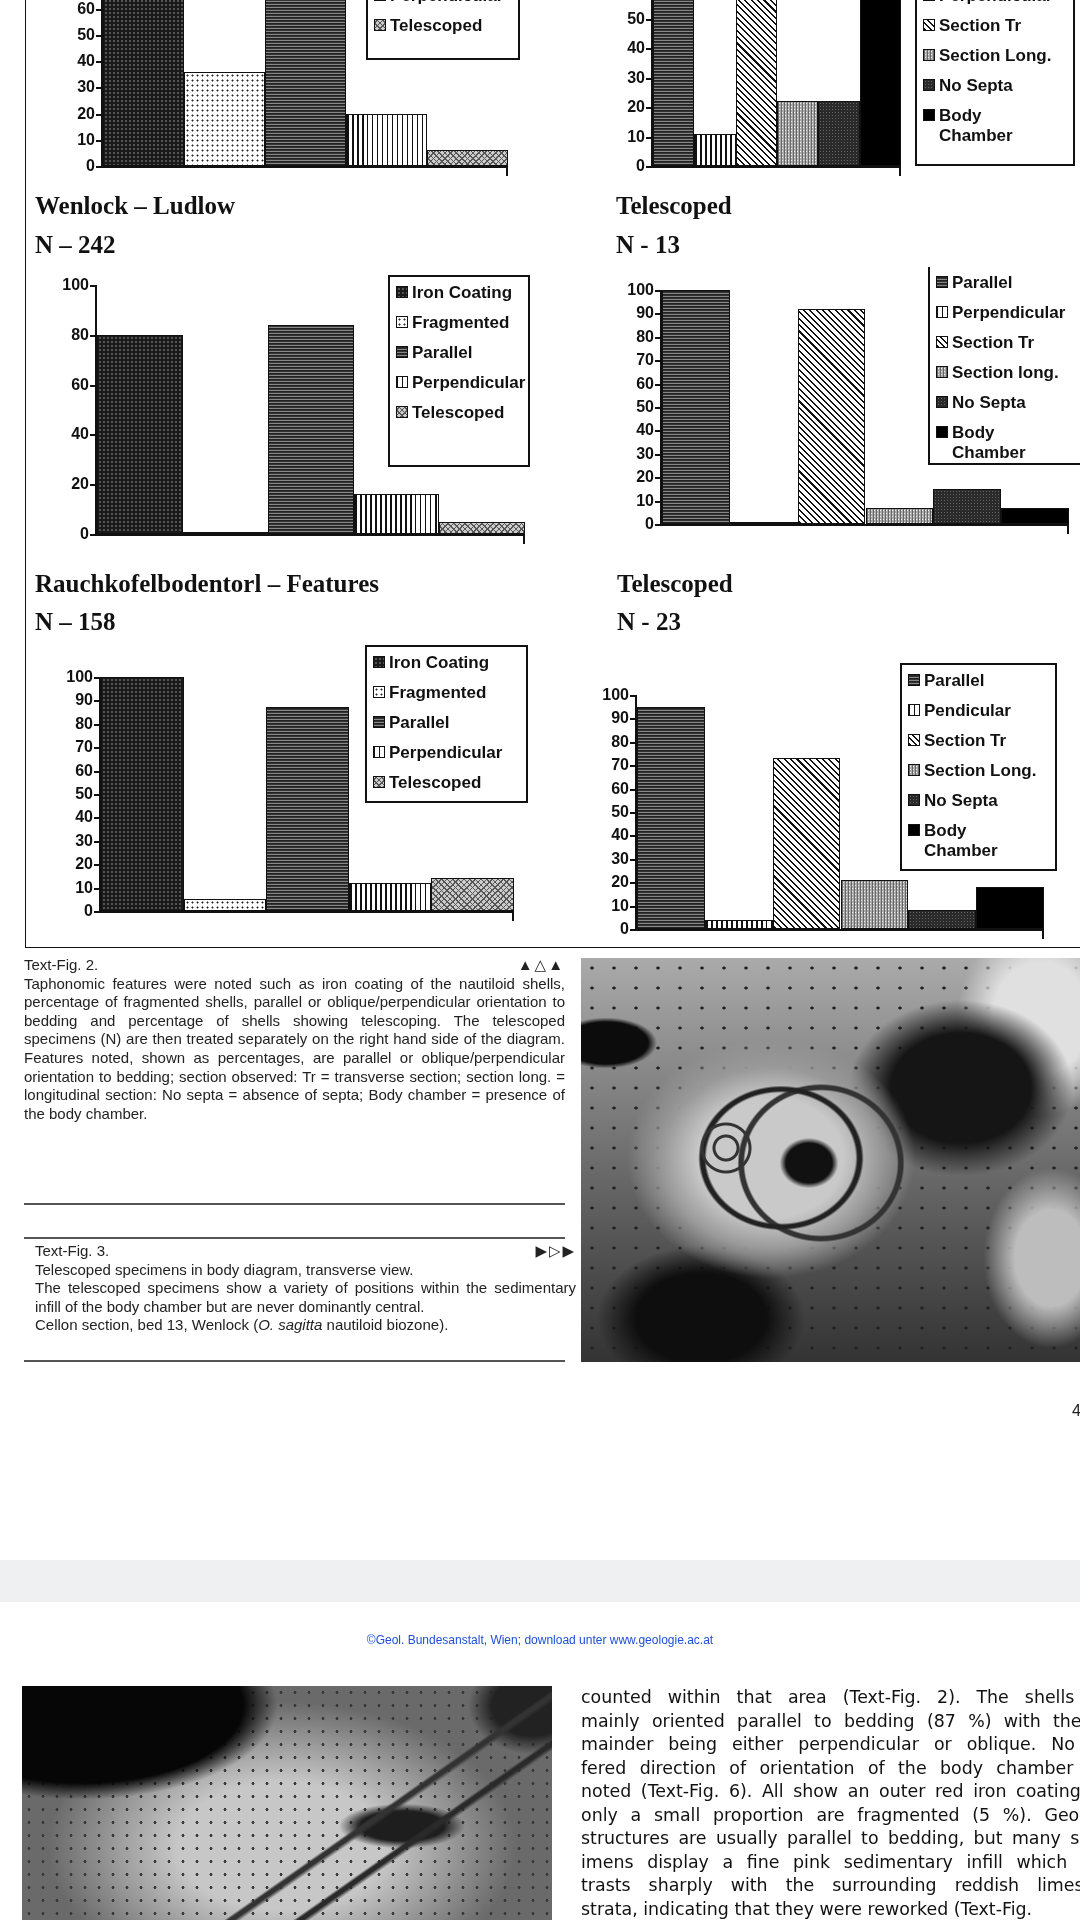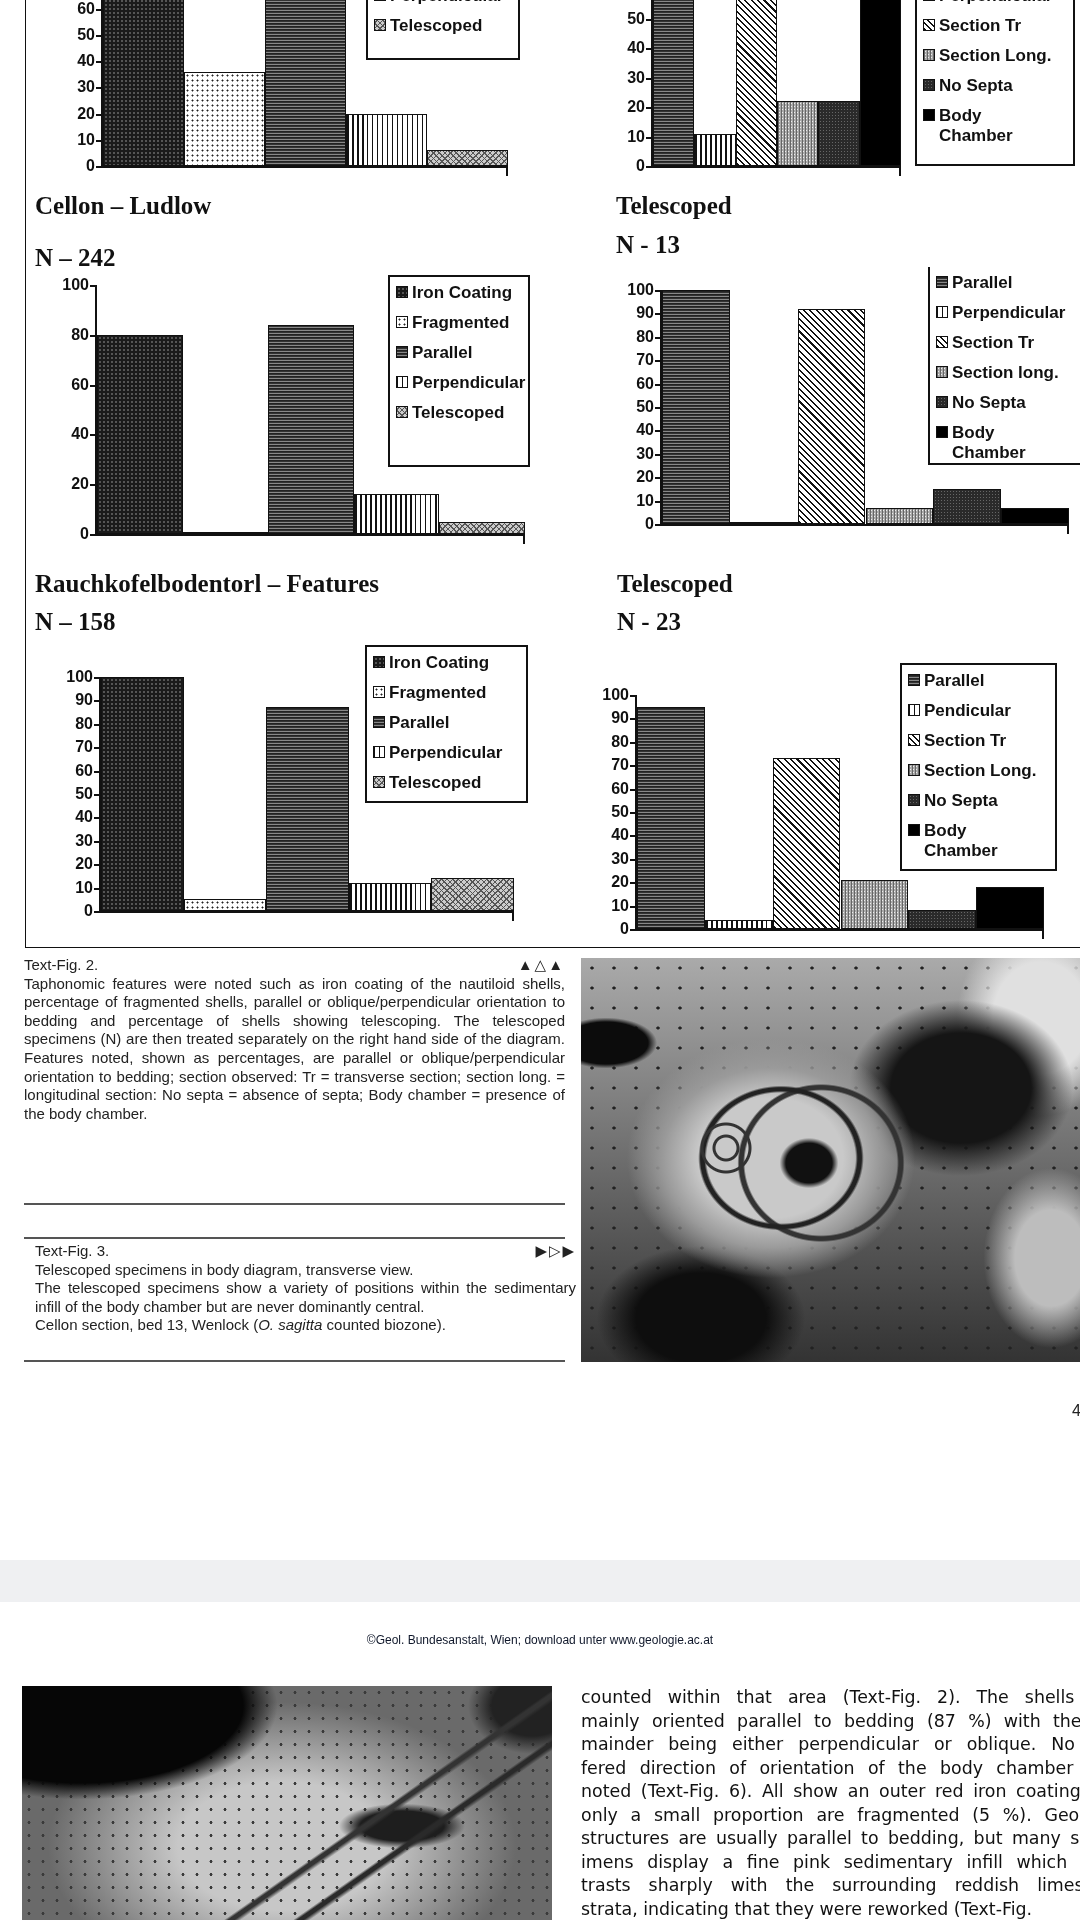--- a/index.html
+++ b/index.html
@@ -63,21 +63,21 @@
       radial-gradient(ellipse 230px 110px at 60px 20px, #060606 0 70%, transparent 85%),
       linear-gradient(145deg, transparent 0 62%, #333 62.5% 63.2%, transparent 64% 70%, #2a2a2a 70.5% 71.2%, transparent 72%),
       radial-gradient(ellipse 70px 25px at 380px 140px, #1e1e1e 0 60%, transparent 90%),
       radial-gradient(ellipse 80px 60px at 510px 20px, #222 0 50%, transparent 80%),
       radial-gradient(#3a3a3a 1.2px, transparent 1.8px) 0 0/14px 13px,
       radial-gradient(ellipse 260px 160px at 260px 160px, #c7c7c7 0 40%, #999 65%, #6a6a6a 90%),
       #777;
   }
 
   .page-number { position:absolute; left:1072px; top:1402px; font-size:16px; color:#222; }
-  .copyright { position:absolute; left:0; width:1080px; top:1633px; text-align:center; font-size:12px; color:#0f172a; }
+  .copyright { position:absolute; left:0; width:1080px; top:1633px; text-align:center; font-size:12px; color:#1d4ed8; }
 
   .body-text { position:absolute; left:581px; top:1686px; width:520px; font-family:"DejaVu Sans", sans-serif; font-size:17.4px; line-height:23.5px; color:#111; white-space:nowrap; }
   .body-text div { text-align:justify; text-align-last:justify; width:520px; }
   .body-text div:last-child { text-align-last:auto; }
 </style>
 </head>
 <body>
 
 <div class="page page1">
 
@@ -145,22 +145,22 @@
           <span class="legend-label">No Septa</span>
         </div>
         <div class="legend-item">
           <span class="swatch p-body"></span>
           <span class="legend-label">Body
 Chamber</span>
         </div>
       </div>
   </div>
 
-  <div class="chart-title" style="left:35px;top:192px;">Cellon – Ludlow</div>
-  <div class="chart-title" style="left:35px;top:231px;margin-top:13px;">N – 242</div>
+  <div class="chart-title" style="left:35px;top:192px;">Wenlock – Ludlow</div>
+  <div class="chart-title" style="left:35px;top:231px;">N – 242</div>
   <div class="chart" style="left:0;top:270px;width:560px;height:270px;">
     <div class="plot" id="plot2" style="left:95px;top:15px;width:428px;height:249px;">
         <div class="ytick" style="top: 0px;">100</div>
         <div class="ytick" style="top: 49.8px;">80</div>
         <div class="ytick" style="top: 99.6px;">60</div>
         <div class="ytick" style="top: 149.4px;">40</div>
         <div class="ytick" style="top: 199.2px;">20</div>
         <div class="ytick" style="top: 249px;">0</div>
         <div class="xend"></div>
         <div class="bar p-iron" style="left: 0px; width: 85.6px; height: 199.2px;"></div>
@@ -353,21 +353,21 @@
   <div class="cap-rule" style="top:1203px;"></div>
   <div class="cap-rule" style="top:1237px;"></div>
 
   <div class="caption" style="top:1242px;text-align:left;margin-left:11px;">
     <div class="cap-head">
       <span>Text-Fig. 3.</span>
       <span class="cap-arrows">▶▷▶</span>
     </div>
     <p>Telescoped specimens in body diagram, transverse view.</p>
     <p style="text-align:justify;">The telescoped specimens show a variety of positions within the sedimentary infill of the body chamber but are never dominantly central.</p>
-    <p><span>Cellon section, bed 13, Wenlock (</span><i>O. sagitta</i><span> counted biozone).</span></p>
+    <p><span>Cellon section, bed 13, Wenlock (</span><i>O. sagitta</i><span> nautiloid biozone).</span></p>
   </div>
   <div class="cap-rule" style="top:1360px;"></div>
 
   <div class="photo photo1"></div>
 
   <div class="page-number">4</div>
 </div>
 
 <div class="gap"></div>
 

